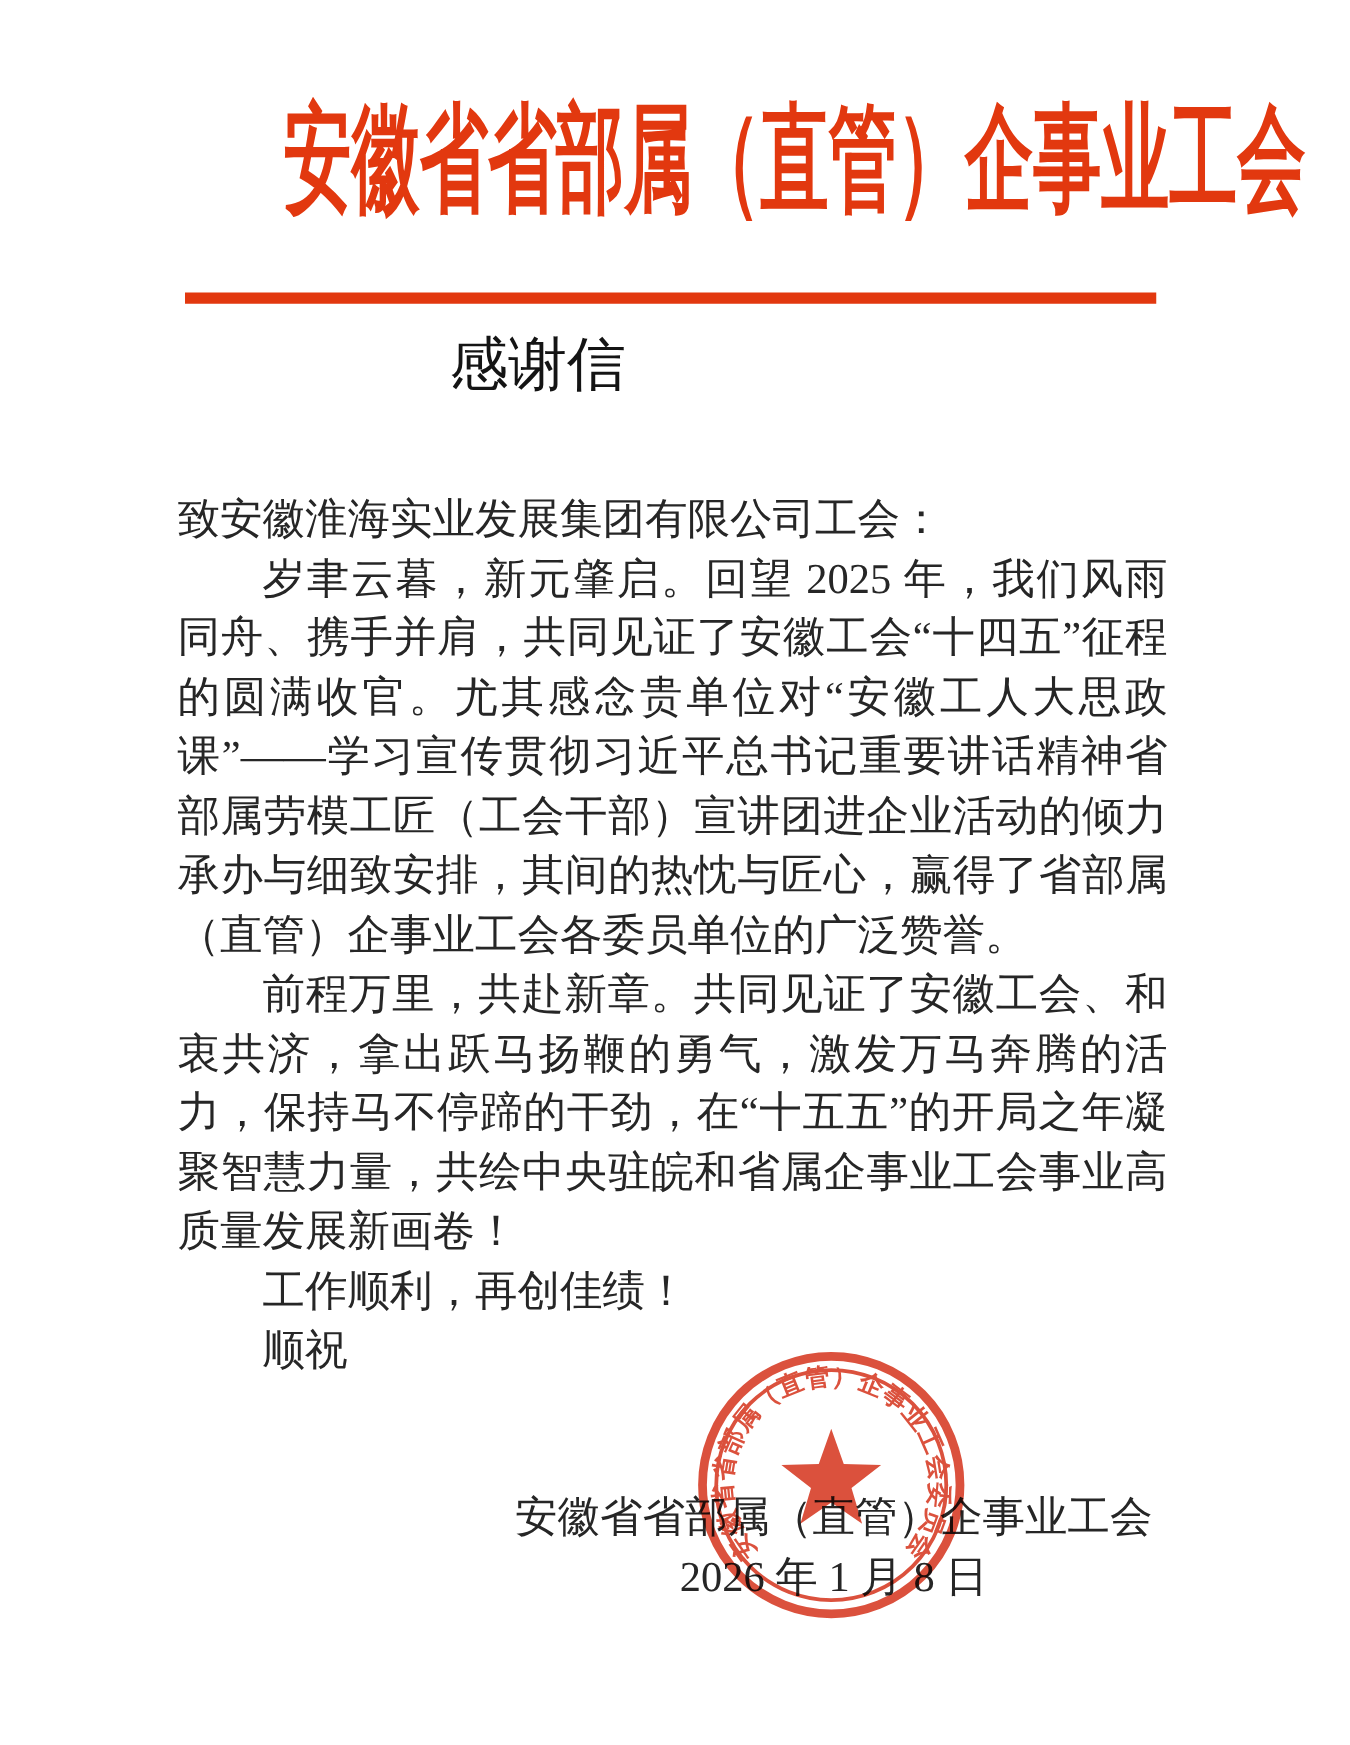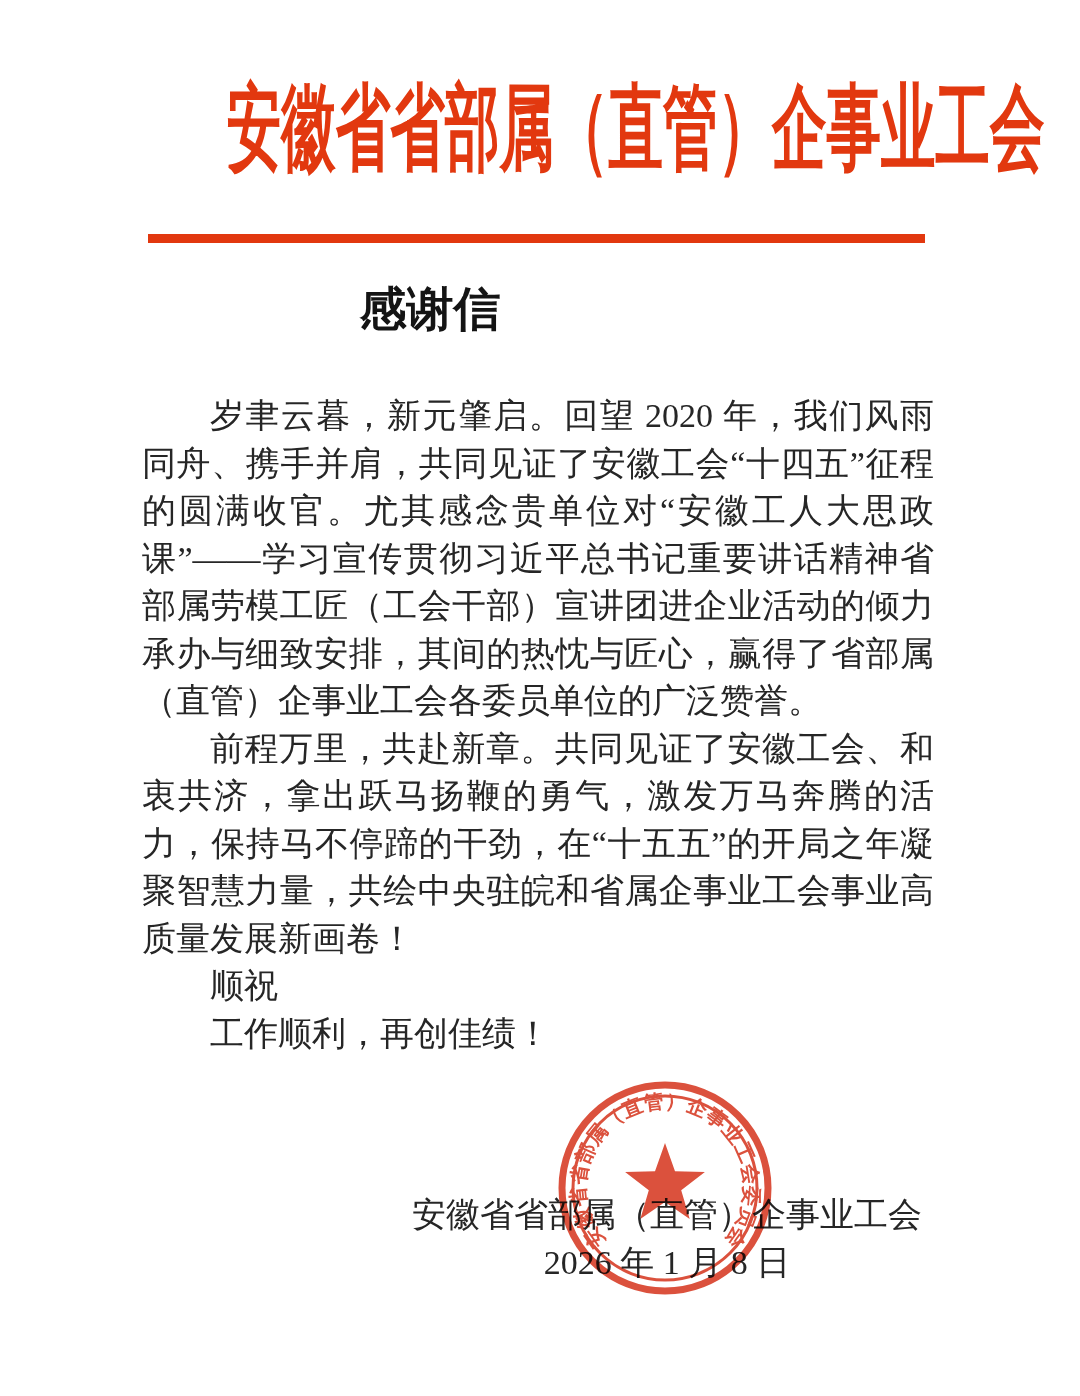--- a/index.html
+++ b/index.html
@@ -36,26 +36,26 @@
   .red-rule {
     position: absolute;
     top: 234px;
     left: 148px;
     width: 777px;
     height: 9px;
     background: var(--accent);
   }
   .letter-title {
     position: absolute;
-    top: 281px;
+    top: 264px;
     left: 0;
     width: 860px;
     text-align: center;
     color: var(--title);
-    font-weight: 700;
+    font-weight: 400;
     font-size: 47px;
     line-height: 1.2;
   }
   .letter-body {
     position: absolute;
     top: 392px;
     left: 142px;
     width: 792px;
     font-size: 34px;
     line-height: 47.5px;
@@ -101,24 +101,25 @@
 </head>
 <body>
 
 <div class="org-title">安徽省省部属（直管）企事业工会</div>
 
 <div class="red-rule"></div>
 
 <div class="letter-title">感谢信</div>
 
 <div class="letter-body">
-  <p>岁聿云暮，新元肇启。回望 2020 年，我们风雨同舟、携手并肩，共同见证了安徽工会“十四五”征程的圆满收官。尤其感念贵单位对“安徽工人大思政课”——学习宣传贯彻习近平总书记重要讲话精神省部属劳模工匠（工会干部）宣讲团进企业活动的倾力承办与细致安排，其间的热忱与匠心，赢得了省部属（直管）企事业工会各委员单位的广泛赞誉。</p>
+  <div class="salutation">致安徽淮海实业发展集团有限公司工会：</div>
+  <p>岁聿云暮，新元肇启。回望 2025 年，我们风雨同舟、携手并肩，共同见证了安徽工会“十四五”征程的圆满收官。尤其感念贵单位对“安徽工人大思政课”——学习宣传贯彻习近平总书记重要讲话精神省部属劳模工匠（工会干部）宣讲团进企业活动的倾力承办与细致安排，其间的热忱与匠心，赢得了省部属（直管）企事业工会各委员单位的广泛赞誉。</p>
   <p>前程万里，共赴新章。共同见证了安徽工会、和衷共济，拿出跃马扬鞭的勇气，激发万马奔腾的活力，保持马不停蹄的干劲，在“十五五”的开局之年凝聚智慧力量，共绘中央驻皖和省属企事业工会事业高质量发展新画卷！</p>
+  <div class="wish">工作顺利，再创佳绩！</div>
   <div class="wish">顺祝</div>
-  <div class="wish">工作顺利，再创佳绩！</div>
 </div>
 
 <div class="sign-block">
   <div>安徽省省部属（直管）企事业工会</div>
   <div>2026 年 1 月 8 日</div>
 </div>
 
 <svg class="seal" viewBox="0 0 224 224" aria-hidden="true">
   <circle cx="112" cy="112" r="103" fill="none" stroke-width="7" stroke="#d8422c"></circle>
   <circle cx="112" cy="112" r="92" fill="none" stroke-width="3" stroke="#d8422c"></circle>

